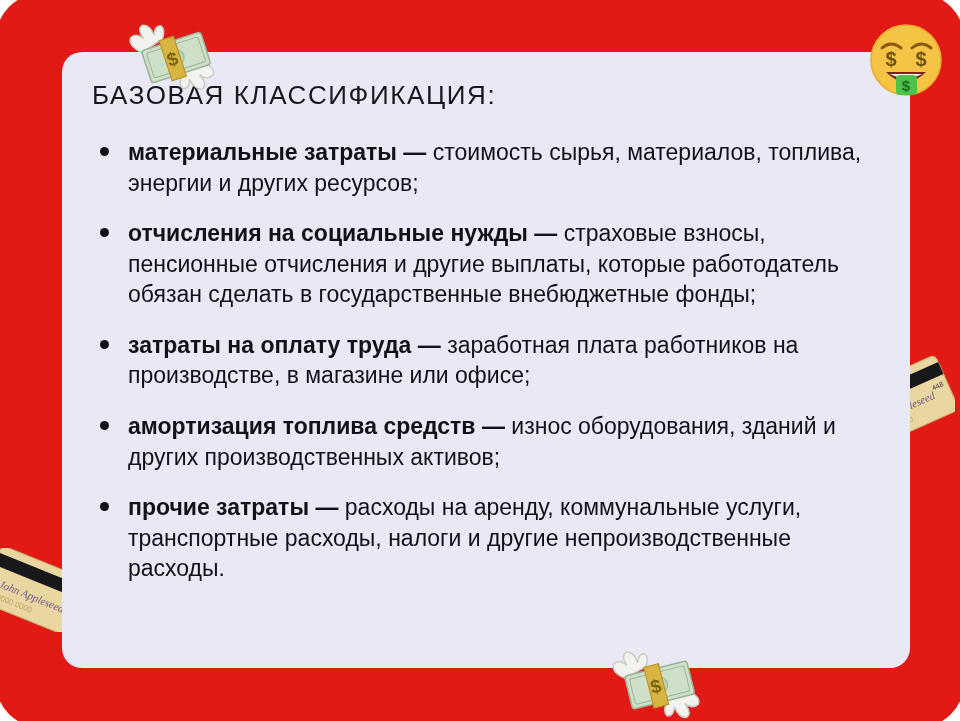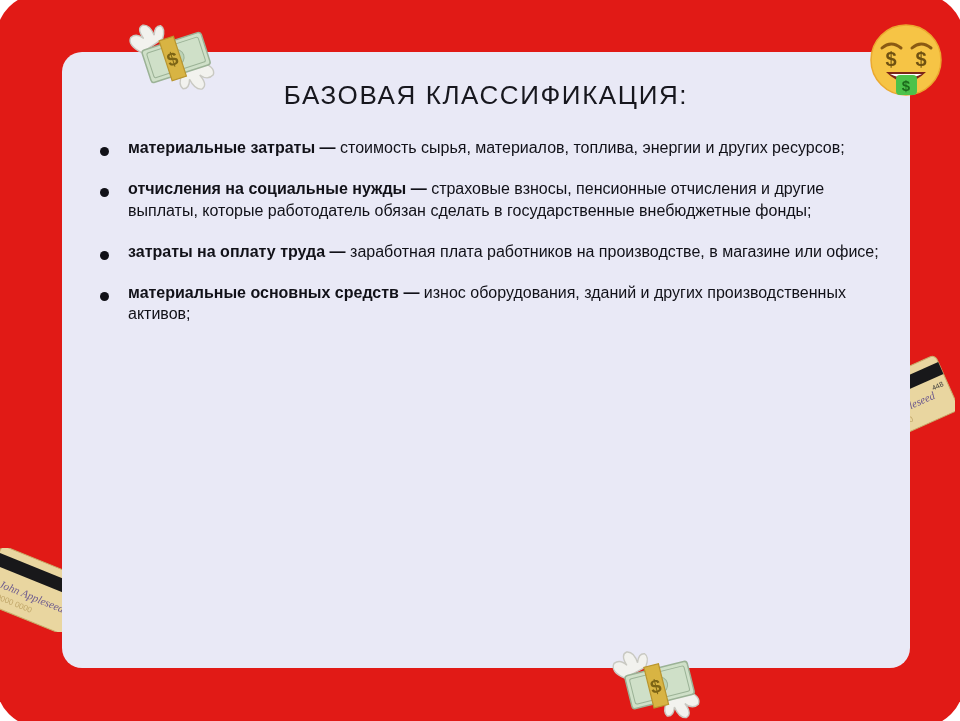--- a/index.html
+++ b/index.html
@@ -83,40 +83,40 @@
     width: 848px;
     height: 616px;
     background: #e9e9f6;
     border-radius: 20px;
     z-index: 5;
     box-sizing: border-box;
     padding: 22px 30px 0 30px;
   }
 
   .panel-title {
-    text-align: center;
+    text-align: left;
     color: #17171e;
     font-size: 26px;
     font-weight: 400;
     letter-spacing: 1.6px;
     margin: 6px 0 0 0;
     white-space: nowrap;
   }
 
   .bullet-list {
     list-style: none;
     margin: 26px 0 0 0;
     padding: 0;
   }
   .bullet-item {
     position: relative;
     padding-left: 36px;
     margin-bottom: 20px;
     color: #111118;
-    font-size: 16px;
+    font-size: 23px;
     line-height: 1.33;
   }
   .bullet-item:last-child { margin-bottom: 0; }
   .bullet-dot {
     position: absolute;
     left: 8px;
     top: 10px;
     width: 9px;
     height: 9px;
     border-radius: 50%;
@@ -227,22 +227,28 @@
 
       <li class="bullet-item">
         <span class="bullet-dot"></span>
         <span class="term">затраты на оплату труда</span>
         <span class="dash">—</span>
         <span class="desc">заработная плата работников на производстве, в магазине или офисе;</span>
       </li>
 
       <li class="bullet-item">
         <span class="bullet-dot"></span>
-        <span class="term">материальные основных средств</span>
+        <span class="term">амортизация топлива средств</span>
         <span class="dash">—</span>
         <span class="desc">износ оборудования, зданий и других производственных активов;</span>
       </li>
 
+      <li class="bullet-item">
+        <span class="bullet-dot"></span>
+        <span class="term">прочие затраты</span>
+        <span class="dash">—</span>
+        <span class="desc">расходы на аренду, коммунальные услуги, транспортные расходы, налоги и другие непроизводственные расходы.</span>
+      </li>
 
     </ul>
   </div>
 
 </div>
 
 </body></html>

